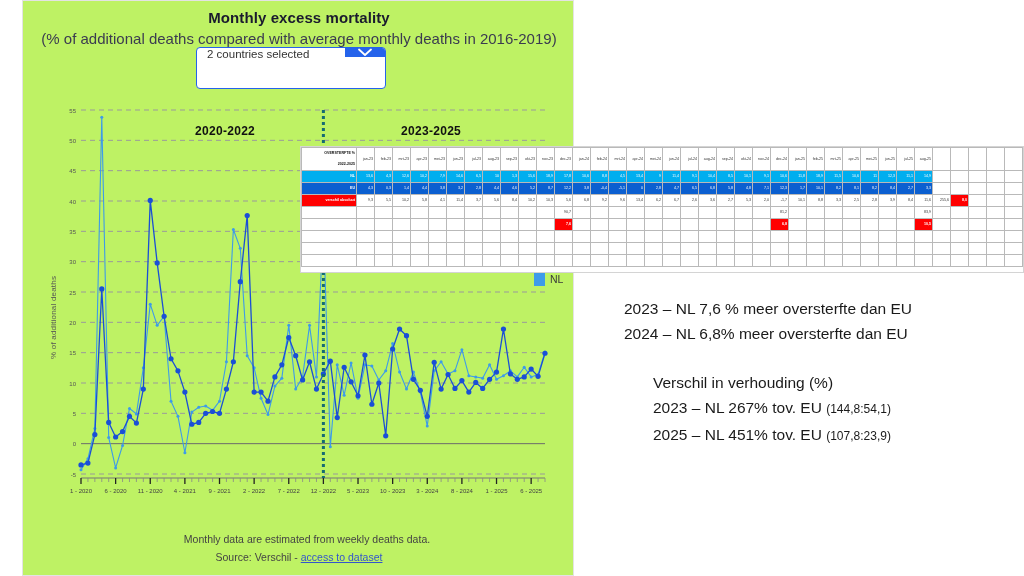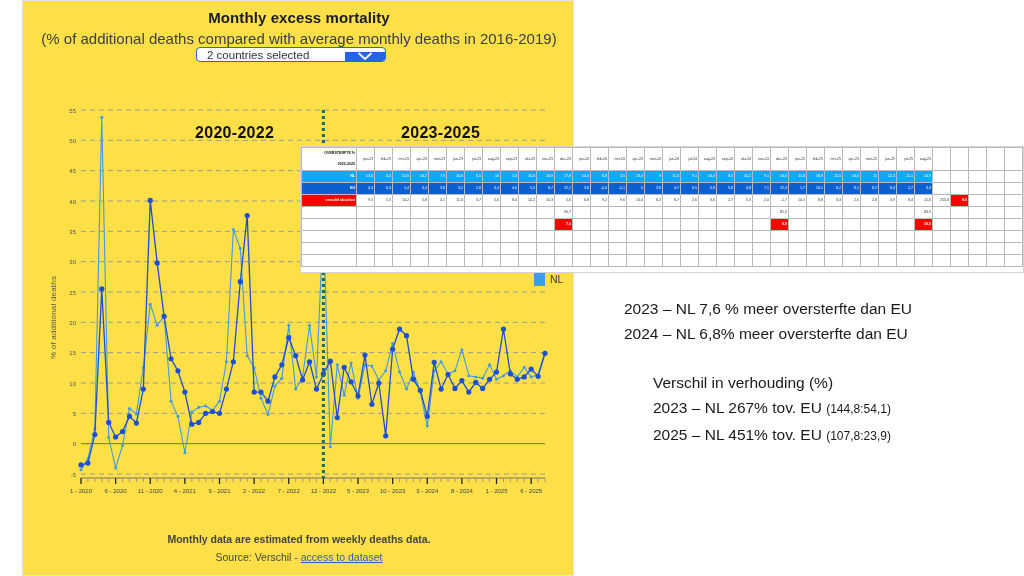--- a/index.html
+++ b/index.html
@@ -3,61 +3,61 @@
 <meta charset="utf-8">
 <style>
   html,body{margin:0;padding:0;}
   body{
     width:1024px;height:576px;background:#ffffff;overflow:hidden;position:relative;
     font-family:"Liberation Sans", sans-serif;color:#222;
   }
   
   #dashboard-card{
     position:absolute;left:22px;top:0;width:552px;height:576px;
-    background:#fde047;border:1px solid #e3e3e3;box-sizing:border-box;
+    background:#bef264;border:1px solid #e3e3e3;box-sizing:border-box;
   }
   #chart-title{
     position:absolute;left:0;top:8px;width:552px;text-align:center;
     font-size:15px;font-weight:bold;color:#1a1a2e;letter-spacing:.1px;
   }
   #chart-subtitle{
     position:absolute;left:0;top:29px;width:552px;text-align:center;
     font-size:15px;color:#3b3b50;
   }
   
   #country-select{
-    position:absolute;left:173px;top:46px;width:190px;height:15px;
+    position:absolute;left:173px;top:46px;width:190px;height:42px;
     border:1.6px solid #2563eb;border-radius:4px;background:#fff;
-    display:flex;align-items:flex-end;overflow:hidden;box-sizing:border-box;cursor:pointer;
+    display:flex;align-items:flex-start;overflow:hidden;box-sizing:border-box;cursor:pointer;
   }
   #country-select-value{
     flex:1;display:flex;align-items:center;padding-left:10px;
     font-size:11.5px;color:#333;
   }
   #country-select-arrow{
     width:40px;background:#2563eb;display:flex;align-items:center;justify-content:center;
   }
   #country-select-arrow svg{display:block;}
 
   
   #plot-area{position:absolute;left:30px;top:103px;width:500px;height:408px;}
   #plot-svg{display:block;}
   #y-axis-title{
     position:absolute;left:-4px;top:255px;transform:rotate(-90deg);transform-origin:0 0;
     font-size:8px;color:#555;white-space:nowrap;letter-spacing:.2px;
   }
   .period-label{
-    position:absolute;font-size:16px;font-weight:bold;color:#111;letter-spacing:.3px;
+    position:absolute;font-size:12px;font-weight:bold;color:#111;letter-spacing:.3px;
   }
   #period-label-1{left:172px;top:123px;}
   #period-label-2{left:378px;top:123px;}
 
   #footnote-1{
-    position:absolute;left:0;top:532px;width:552px;text-align:center;
-    font-size:10.5px;color:#444;font-weight:bold;
+    position:absolute;left:8px;top:532px;width:552px;text-align:center;
+    font-size:10.5px;color:#444;
   }
   #footnote-2{
     position:absolute;left:0;top:550px;width:552px;text-align:center;
     font-size:10.5px;color:#444;
   }
   #footnote-2 a{color:#3355cc;text-decoration:underline;}
 
   
   #legend{position:absolute;left:534px;top:250px;width:46px;}
   .legend-row{display:flex;align-items:center;height:17px;margin-bottom:3px;}

